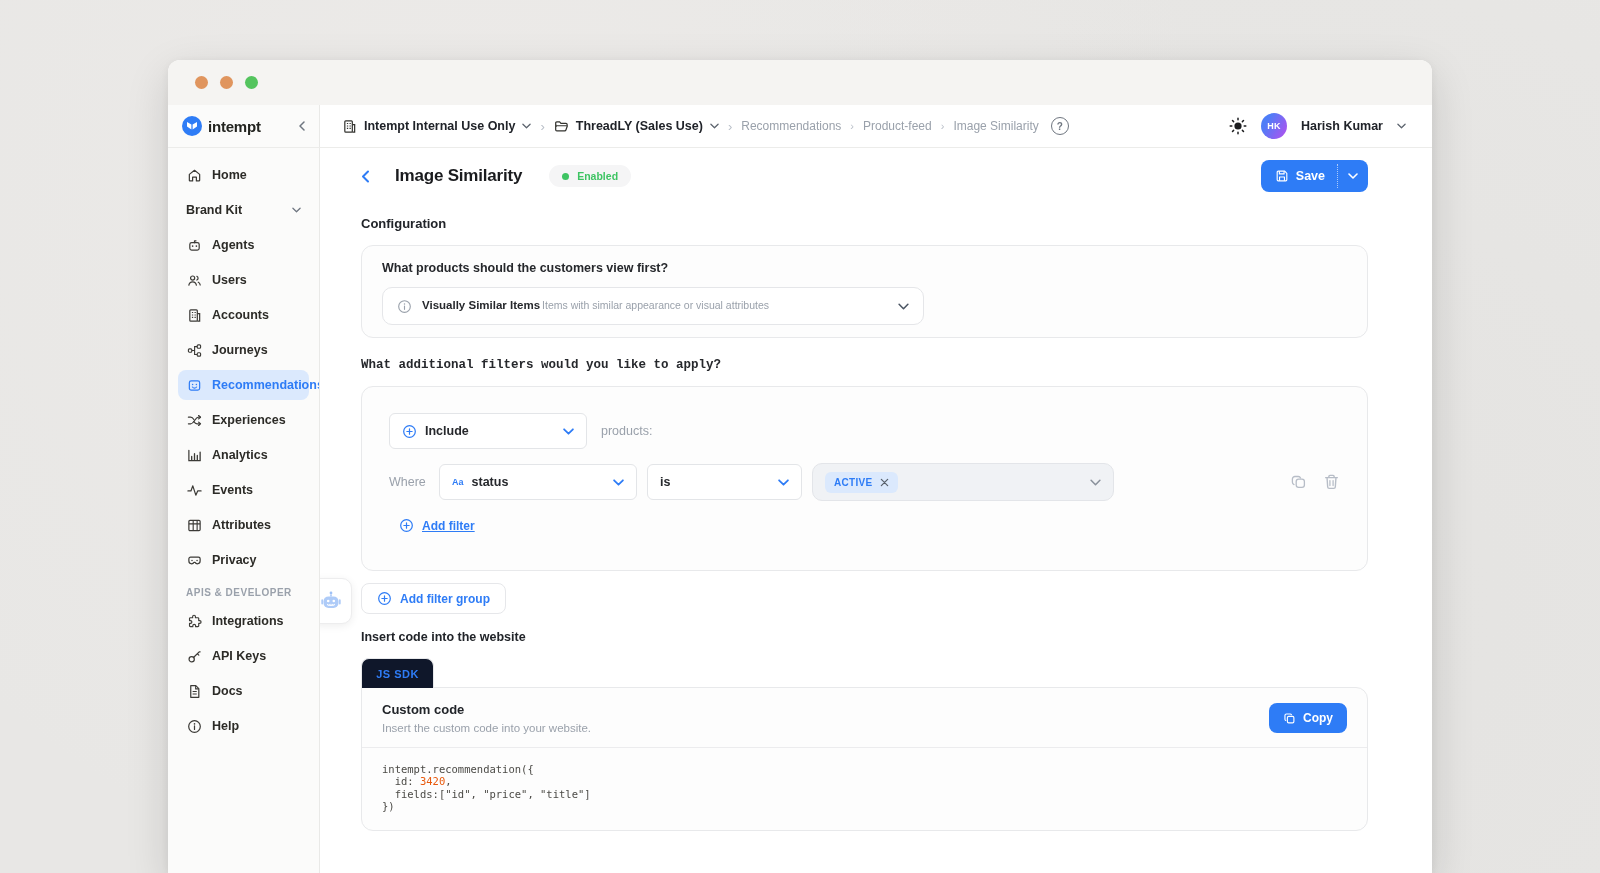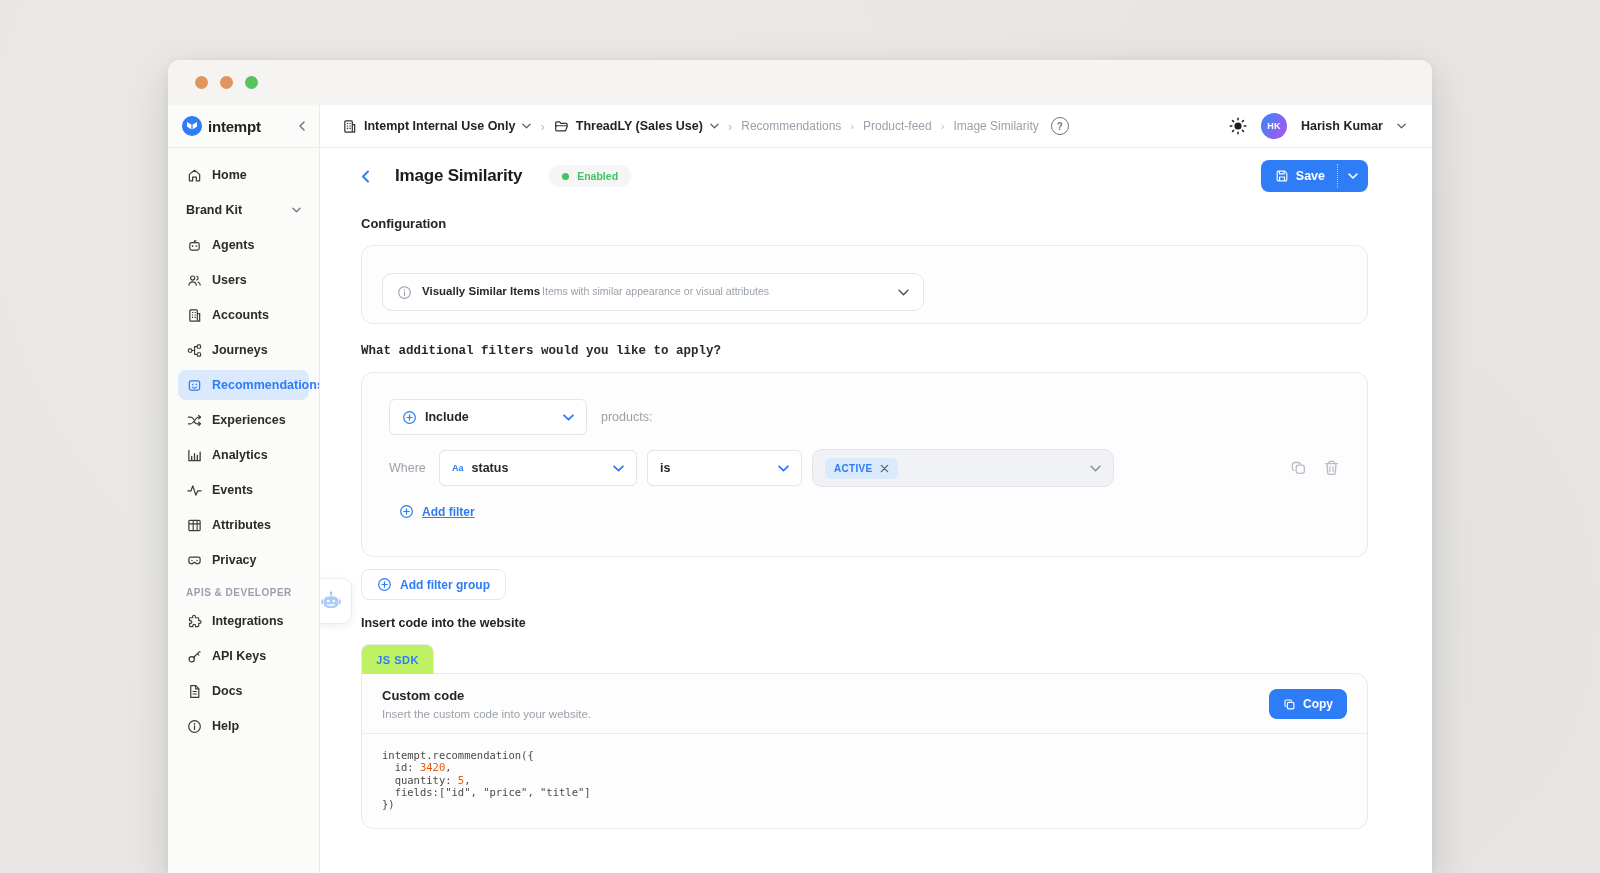--- a/index.html
+++ b/index.html
@@ -96,21 +96,21 @@
   .multi-caret{margin-left:auto;color:#8a919b;display:flex;}
   .row-actions{margin-left:auto;display:flex;gap:15px;color:#b7bdc7;}
   .row-actions .act{display:flex;cursor:pointer;}
   .add-filter{margin-top:17px;margin-left:10px;display:inline-flex;gap:8px;color:var(--accent,#2e7cf6);
     font-size:12px;font-weight:600;align-items:center;cursor:pointer;text-decoration:underline;}
   .add-group{margin-top:12px;display:inline-flex;gap:8px;align-items:center;border:1px solid #e6e7ea;background:#fff;
     border-radius:8px;padding:7px 15px;color:var(--accent,#2e7cf6);font-size:12px;font-weight:600;cursor:pointer;}
 
   .insert-heading{margin-top:16px;font-size:12.5px;font-weight:700;color:#212429;}
   .tab{margin-top:14px;display:inline-flex;min-width:73px;height:30px;align-items:center;justify-content:center;
-    border:1px solid #e8e9eb;border-bottom:none;border-radius:8px 8px 0 0;background:#bef264;
+    border:1px solid #e8e9eb;border-bottom:none;border-radius:8px 8px 0 0;background:#0f172a;
     color:var(--accent,#2e7cf6);font-weight:700;font-size:11px;letter-spacing:.5px;position:relative;z-index:2;
     margin-bottom:-1px;padding:0 14px;box-sizing:border-box;cursor:pointer;}
   .card3{border-radius:0 12px 12px 12px;position:relative;z-index:1;}
   .card3-head{display:flex;align-items:center;padding:14px 20px 13px;}
   .cc-title{font-size:13px;font-weight:700;color:#212429;}
   .cc-sub{font-size:11.5px;color:#9aa1ab;margin-top:5px;}
   .copy-btn{margin-left:auto;background:var(--accent,#2e7cf6);color:#fff;border-radius:8px;height:30px;padding:0 14px;
     display:flex;align-items:center;gap:7px;font-size:12px;font-weight:600;cursor:pointer;}
   .code-area{border-top:1px solid #ececee;padding:15px 20px 18px;font-family:"DejaVu Sans Mono", monospace;
     font-size:10.5px;line-height:12.3px;color:#4b4a46;white-space:pre;}
@@ -379,20 +379,21 @@
             <svg width="10" height="6" viewBox="0 0 10 6">
               <polyline points="1,1 5,5 9,1" fill="none" stroke="#fff" stroke-width="1.6" stroke-linecap="round" stroke-linejoin="round"></polyline>
             </svg>
           </span>
         </span>
       </div>
 
       <div class="section-heading">Configuration</div>
 
       <div class="card card1">
+        <div class="question">What products should the customers view first?</div>
         <div class="big-select">
           <svg width="15" height="15" viewBox="0 0 16 16">
             <circle cx="8" cy="8" r="6.2" fill="none" stroke="#9aa1ab" stroke-width="1.2"></circle>
             <circle cx="8" cy="5.2" r=".8" fill="#9aa1ab"></circle>
             <path d="M8 7.4v3.6" stroke="#9aa1ab" stroke-width="1.2" stroke-linecap="round"></path>
           </svg>
           <span class="bs-text">
             <span class="bs-title">Visually Similar Items</span>
             <span class="bs-sub">Items with similar appearance or visual attributes</span>
           </span>
@@ -505,21 +506,21 @@
             <div class="cc-sub">Insert the custom code into your website.</div>
           </span>
           <span class="copy-btn">
             <svg width="13" height="13" viewBox="0 0 16 16">
               <rect x="5.4" y="5.4" width="8" height="8" rx="1.6" fill="none" stroke="#fff" stroke-width="1.4"></rect>
               <path d="M3.4 10.4a1.8 1.8 0 0 1-1-1.6V4.2a1.8 1.8 0 0 1 1.8-1.8h4.6a1.8 1.8 0 0 1 1.6 1" fill="none" stroke="#fff" stroke-width="1.4" stroke-linecap="round"></path>
             </svg>
             <span>Copy</span>
           </span>
         </div>
-        <div class="code-area"><div><span>intempt.recommendation({</span></div><div><span>  id: </span><span class="tok-n">3420</span><span>,</span></div><div><span>  quantity: </span><span class="tok-n">5</span><span>,</span></div><div><span>  fields:["id", "price", "title"]</span></div><div><span>})</span></div></div>
+        <div class="code-area"><div><span>intempt.recommendation({</span></div><div><span>  id: </span><span class="tok-n">3420</span><span>,</span></div><div><span>  fields:["id", "price", "title"]</span></div><div><span>})</span></div></div>
       </div>
 
       <div class="robot-fab">
         <svg width="24" height="24" viewBox="0 0 24 24">
           <circle cx="12" cy="4" r="1.4" fill="#9ec1f7"></circle>
           <path d="M12 5.4v2" stroke="#9ec1f7" stroke-width="1.4"></path>
           <rect x="4.5" y="7.4" width="15" height="11.5" rx="5" fill="#aecbf8"></rect>
           <circle cx="9.2" cy="12" r="1.3" fill="#fff"></circle>
           <circle cx="14.8" cy="12" r="1.3" fill="#fff"></circle>
           <path d="M8.6 15.4c.5.9 1.1 1.3 1.8.4.6.8 1.2.8 1.6 0 .5.9 1.1.9 1.6 0 .5.8 1.1.6 1.8-.4" fill="none" stroke="#fff" stroke-width="1.1" stroke-linecap="round"></path>

